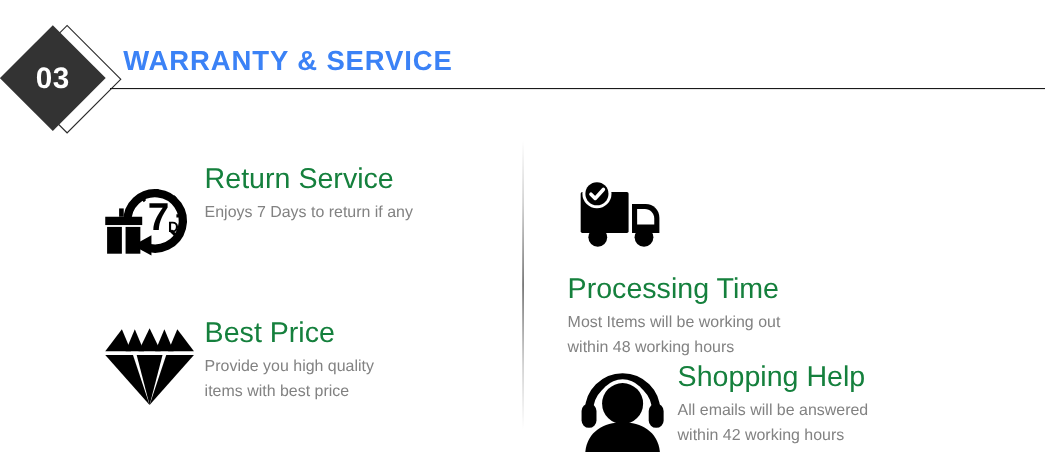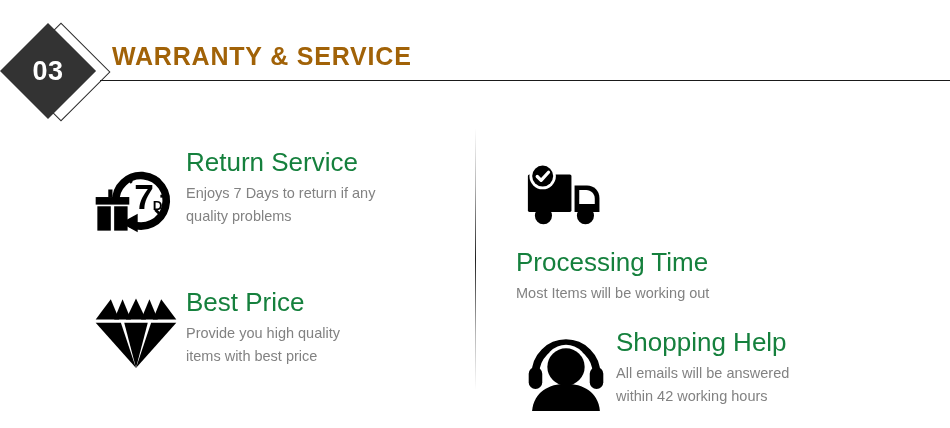--- a/index.html
+++ b/index.html
@@ -69,21 +69,21 @@
     font-weight: bold;
     letter-spacing: 0.5px;
     line-height: 1;
   }
   .header-title {
     position: absolute;
     left: 112px;
     top: 44px;
     font-size: 25px;
     font-weight: bold;
-    color: #a16207;
+    color: #3b82f6;
     letter-spacing: 0.8px;
     line-height: 1;
     white-space: nowrap;
   }
   .header-rule {
     position: absolute;
     left: 100px;
     top: 80px;
     width: 850px;
     height: 1px;
@@ -194,21 +194,20 @@
             <rect x="4" y="67" width="16" height="29"></rect>
             <rect x="24" y="67" width="16" height="29"></rect>
             <rect x="17" y="47" width="5" height="9"></rect>
           </g>
         </svg>
       </div>
       <div class="cell-text">
         <div class="cell-title">Return Service</div>
         <div class="cell-desc">
           <span>Enjoys 7 Days to return if any</span>
-          <span>quality problems</span>
         </div>
       </div>
     </div>
 
     <div class="cell cell-1">
       <div class="cell-icon">
         <svg width="86" height="70" viewBox="0 0 110 90" aria-hidden="true">
           <g fill="#000">
 
             <rect x="6" y="20" width="56" height="48" rx="2"></rect>
@@ -226,20 +225,21 @@
 
           <circle cx="25" cy="22" r="17" fill="#fff"></circle>
           <circle cx="25" cy="22" r="13.5" fill="#000"></circle>
           <path d="M18 22.5 L23 27.5 L32.5 17" fill="none" stroke="#fff" stroke-width="4.2" stroke-linecap="round" stroke-linejoin="round"></path>
         </svg>
       </div>
       <div class="cell-text">
         <div class="cell-title">Processing Time</div>
         <div class="cell-desc">
           <span>Most Items will be working out</span>
+          <span>within 48 working hours</span>
         </div>
       </div>
     </div>
 
     <div class="cell cell-2">
       <div class="cell-icon">
         <svg width="84" height="76" viewBox="0 0 100 90" aria-hidden="true">
           <g fill="#000">
 
             <path d="M2 30 L20 6 L30 30 Z"></path>

